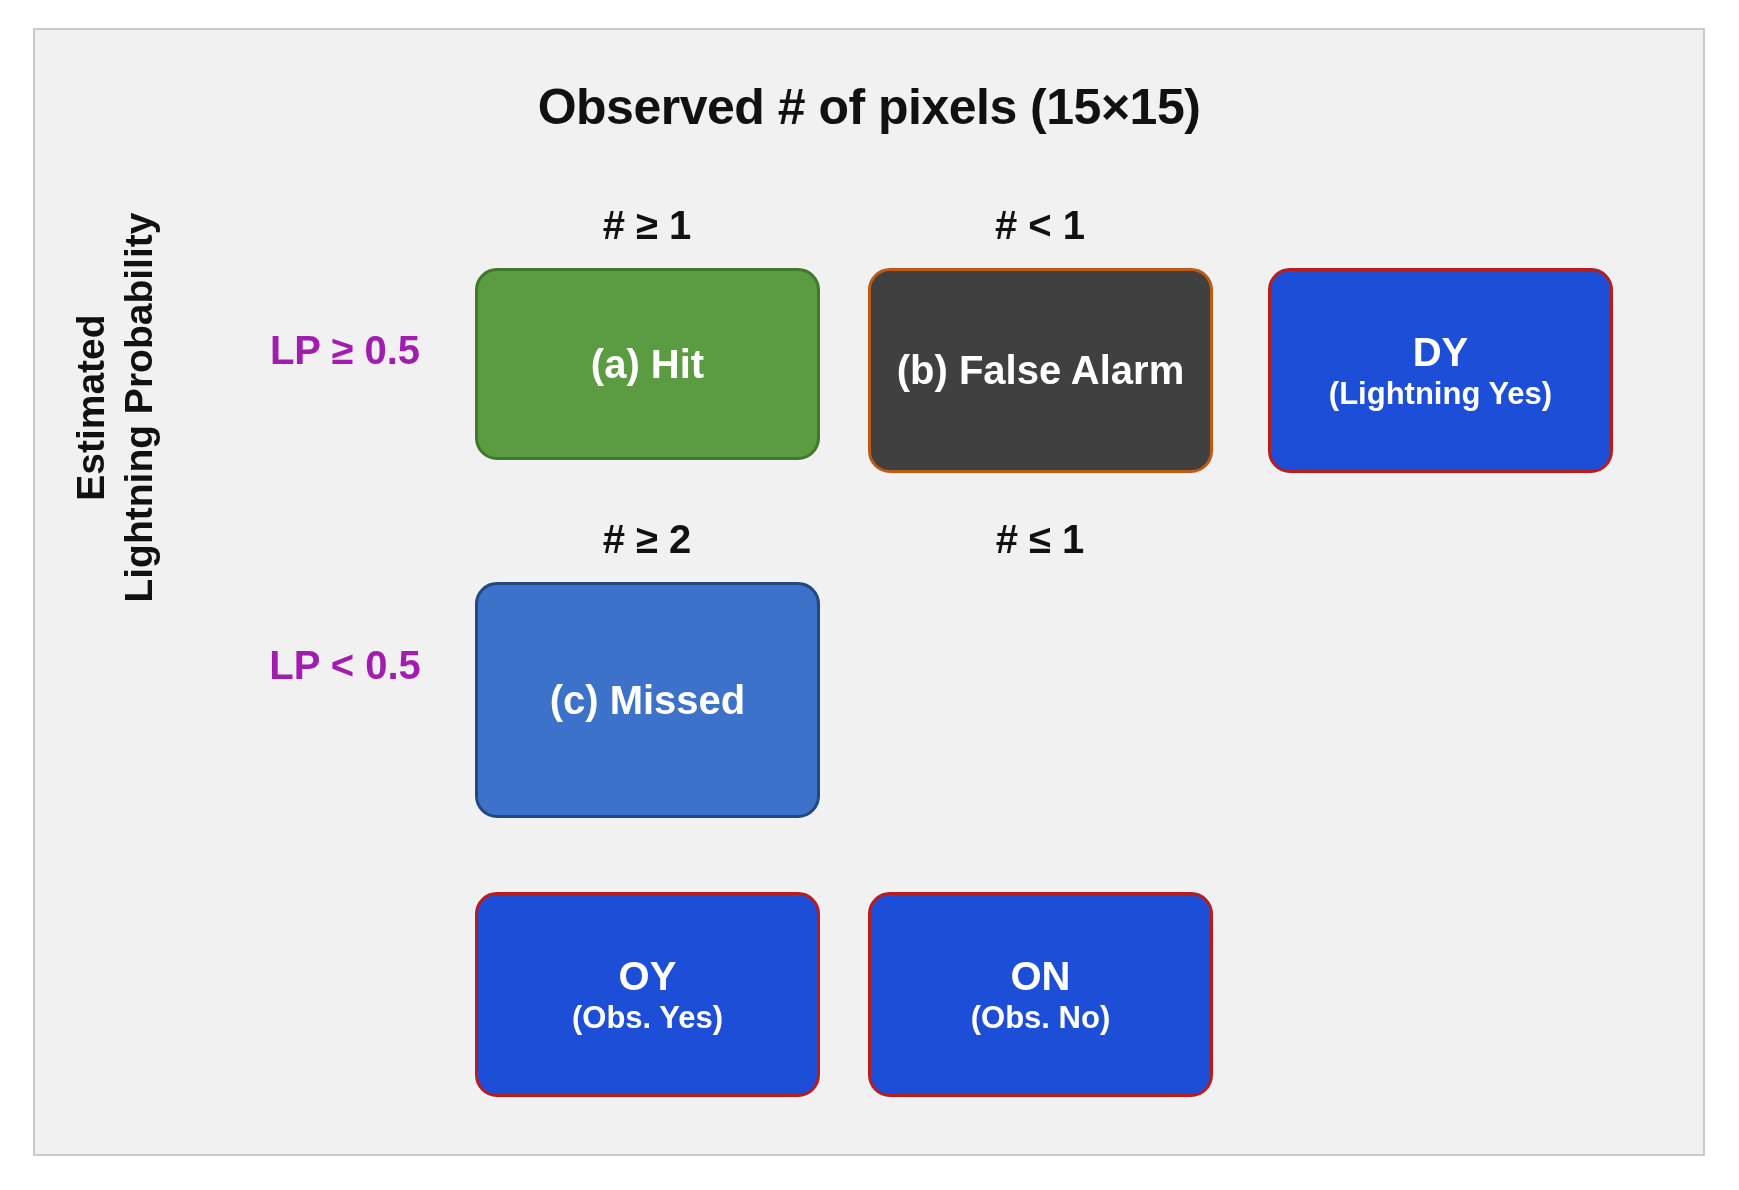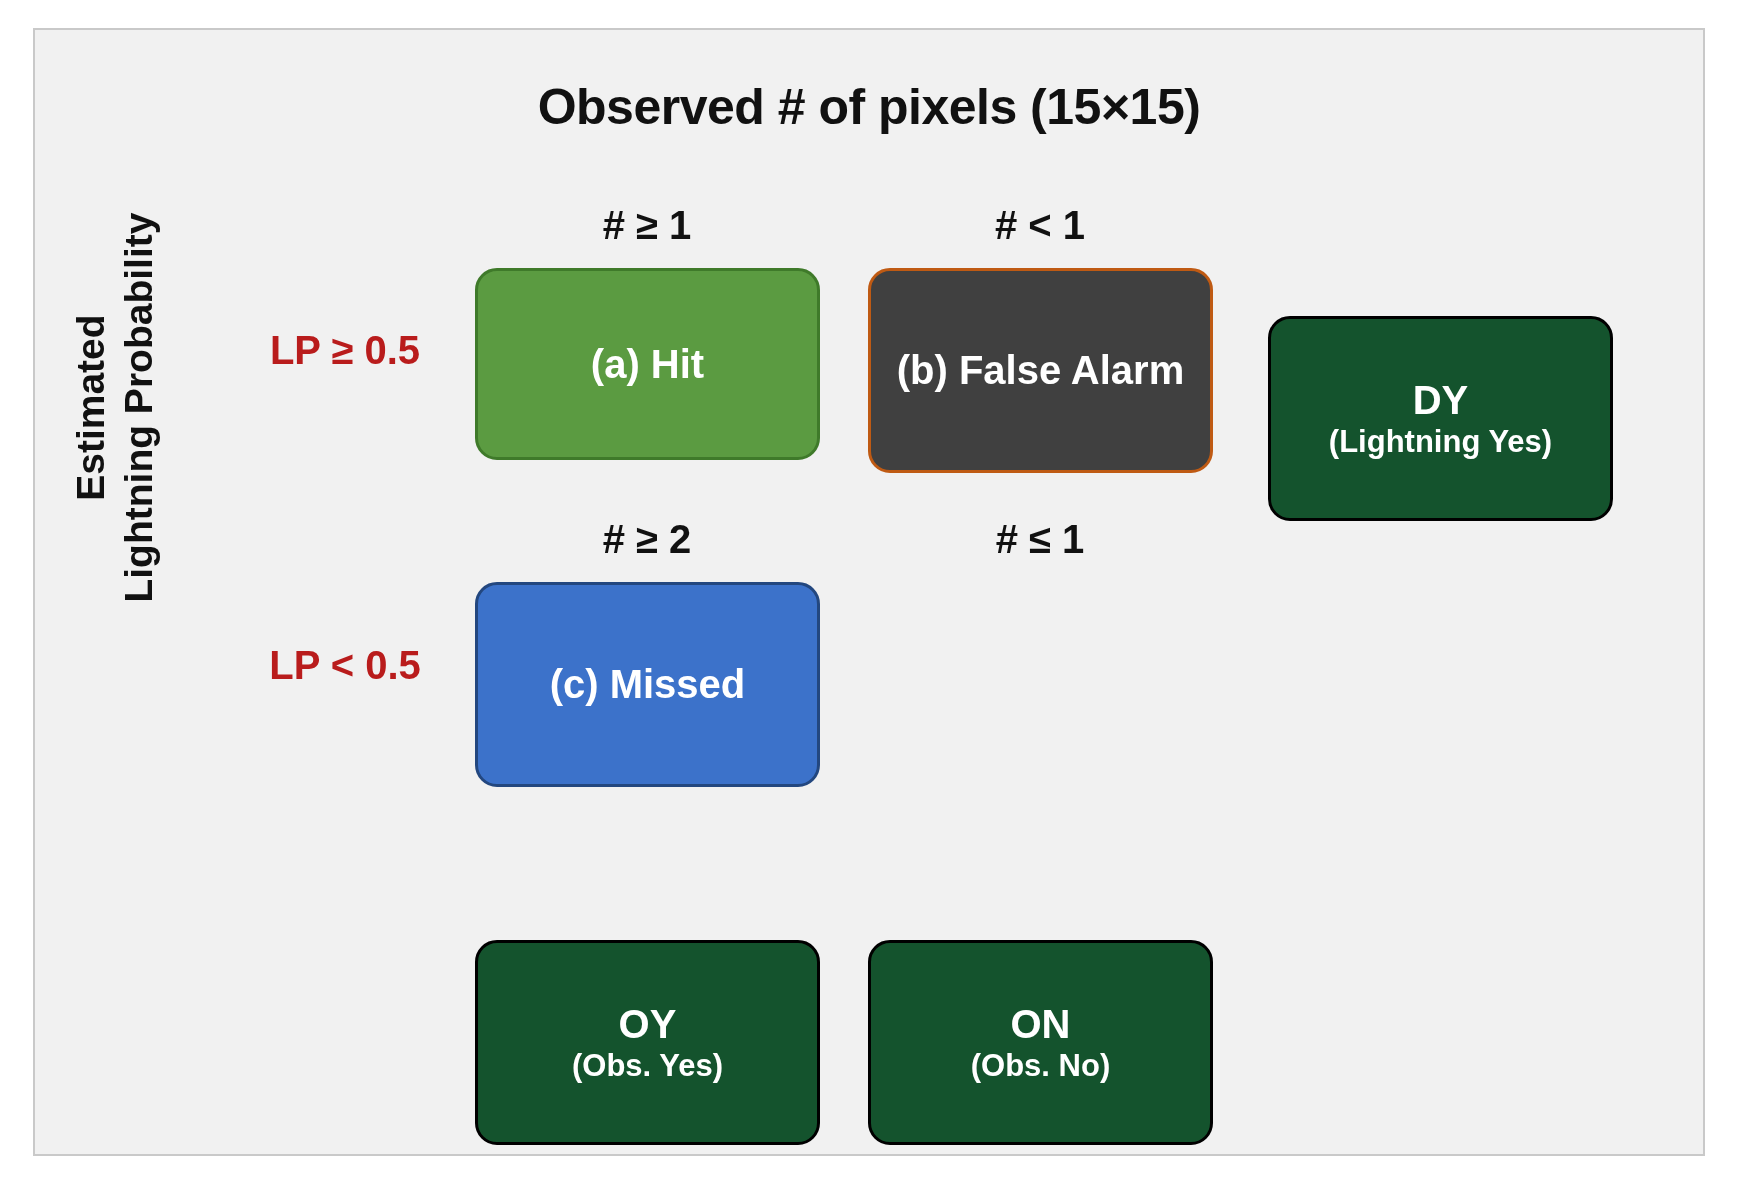--- a/index.html
+++ b/index.html
@@ -54,21 +54,21 @@
   }
   #y-axis-label .ln { display: block; white-space: nowrap; }
 
   
   .row-label {
     position: absolute;
     width: 270px;
     text-align: center;
     font-size: 40px;
     font-weight: bold;
-    color: #b91c1c;
+    color: #a21caf;
     white-space: nowrap;
   }
   #row-label-1 { left: 175px; top: 298px; }
   #row-label-2 { left: 175px; top: 613px; }
 
   
   .col-header {
     position: absolute;
     width: 350px;
     text-align: center;
@@ -112,36 +112,35 @@
     left: 440px; top: 238px; width: 345px; height: 192px;
     background: #5b9b41;
     border: 3px solid #3f7a2a;
   }
   #box-false-alarm {
     left: 833px; top: 238px; width: 345px; height: 205px;
     background: #404040;
     border: 3px solid #bf5a13;
   }
   #box-missed {
-    left: 440px; top: 552px; width: 345px; height: 205px;
+    left: 440px; top: 552px; width: 345px; height: 236px;
     background: #3c72ca;
     border: 3px solid #23477f;
     text-align: center;
   }
   #box-correct-negative {
     left: 833px; top: 552px; width: 345px; height: 205px;
     background: #1f3864;
     border: 3px solid #16294a;
   }
 
   
   .grey-box {
-    background: #14532d;
-    border: 3px solid #000000;
-    margin-top: 48px;
+    background: #1d4ed8;
+    border: 3px solid #b91c1c;
   }
   #box-dy { left: 1233px; top: 238px; width: 345px; height: 205px; }
   #box-dn { left: 1233px; top: 552px; width: 345px; height: 205px; }
   #box-oy { left: 440px; top: 862px; width: 345px; height: 205px; }
   #box-on { left: 833px; top: 862px; width: 345px; height: 205px; }
 </style>
 </head>
 <body>
 
 <div id="figure">

